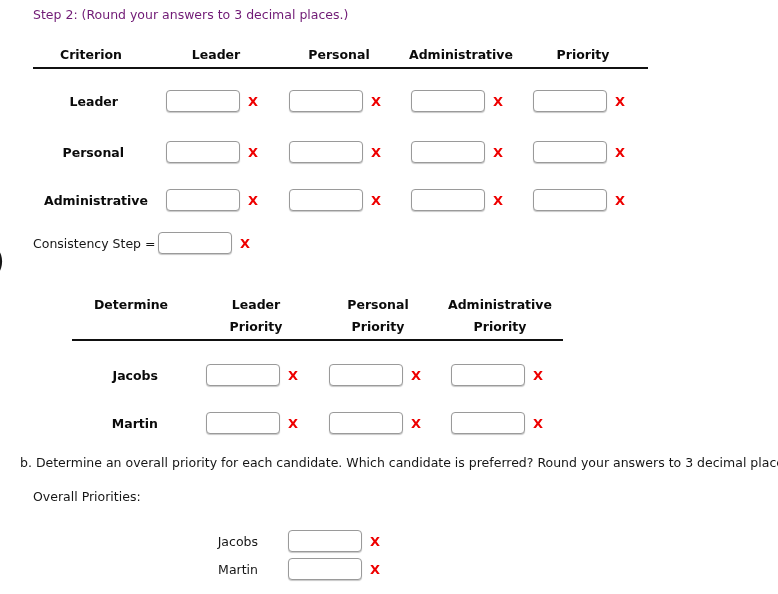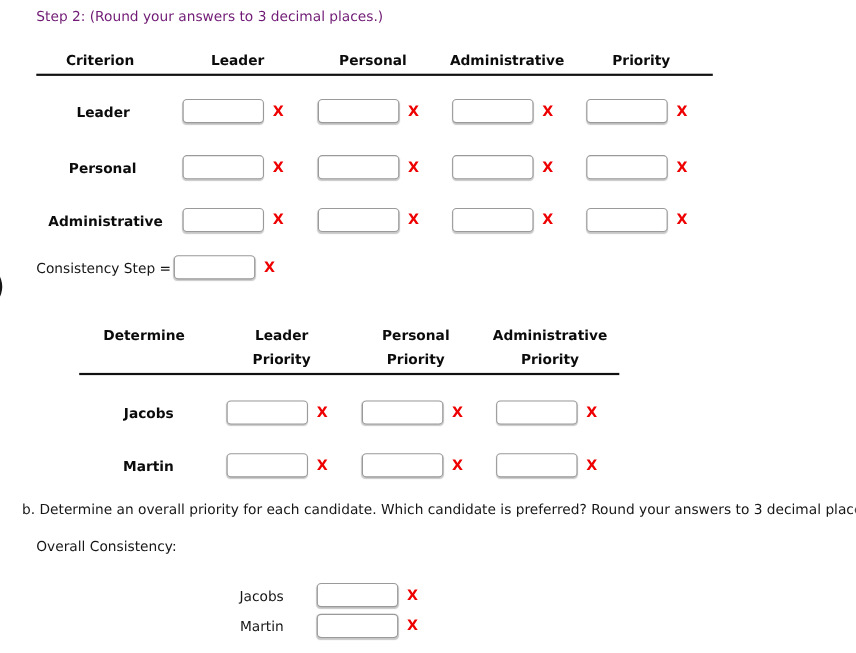--- a/index.html
+++ b/index.html
@@ -213,21 +213,21 @@
     <input class="tbox" style="left: 206px; top: 412px;" value="">
     <div class="xmark" style="left:288px; top:417px;">X</div>
     <input class="tbox" style="left: 329px; top: 412px;" value="">
     <div class="xmark" style="left:411px; top:417px;">X</div>
     <input class="tbox" style="left: 451px; top: 412px;" value="">
     <div class="xmark" style="left:533px; top:417px;">X</div>
   </div>
 
   <div class="qb-line">b. Determine an overall priority for each candidate. Which candidate is preferred? Round your answers to 3 decimal places.</div>
 
-  <div class="overall-label">Overall Consistency:</div>
+  <div class="overall-label">Overall Priorities:</div>
 
   <div>
     <div class="plainlabel" style="left:258px; top:534px;">Jacobs</div>
     <input class="tbox" style="left: 288px; top: 530px;" value="">
     <div class="xmark" style="left:370px; top:535px;">X</div>
 
     <div class="plainlabel" style="left:258px; top:562px;">Martin</div>
     <input class="tbox" style="left: 288px; top: 558px;" value="">
     <div class="xmark" style="left:370px; top:563px;">X</div>
   </div>

